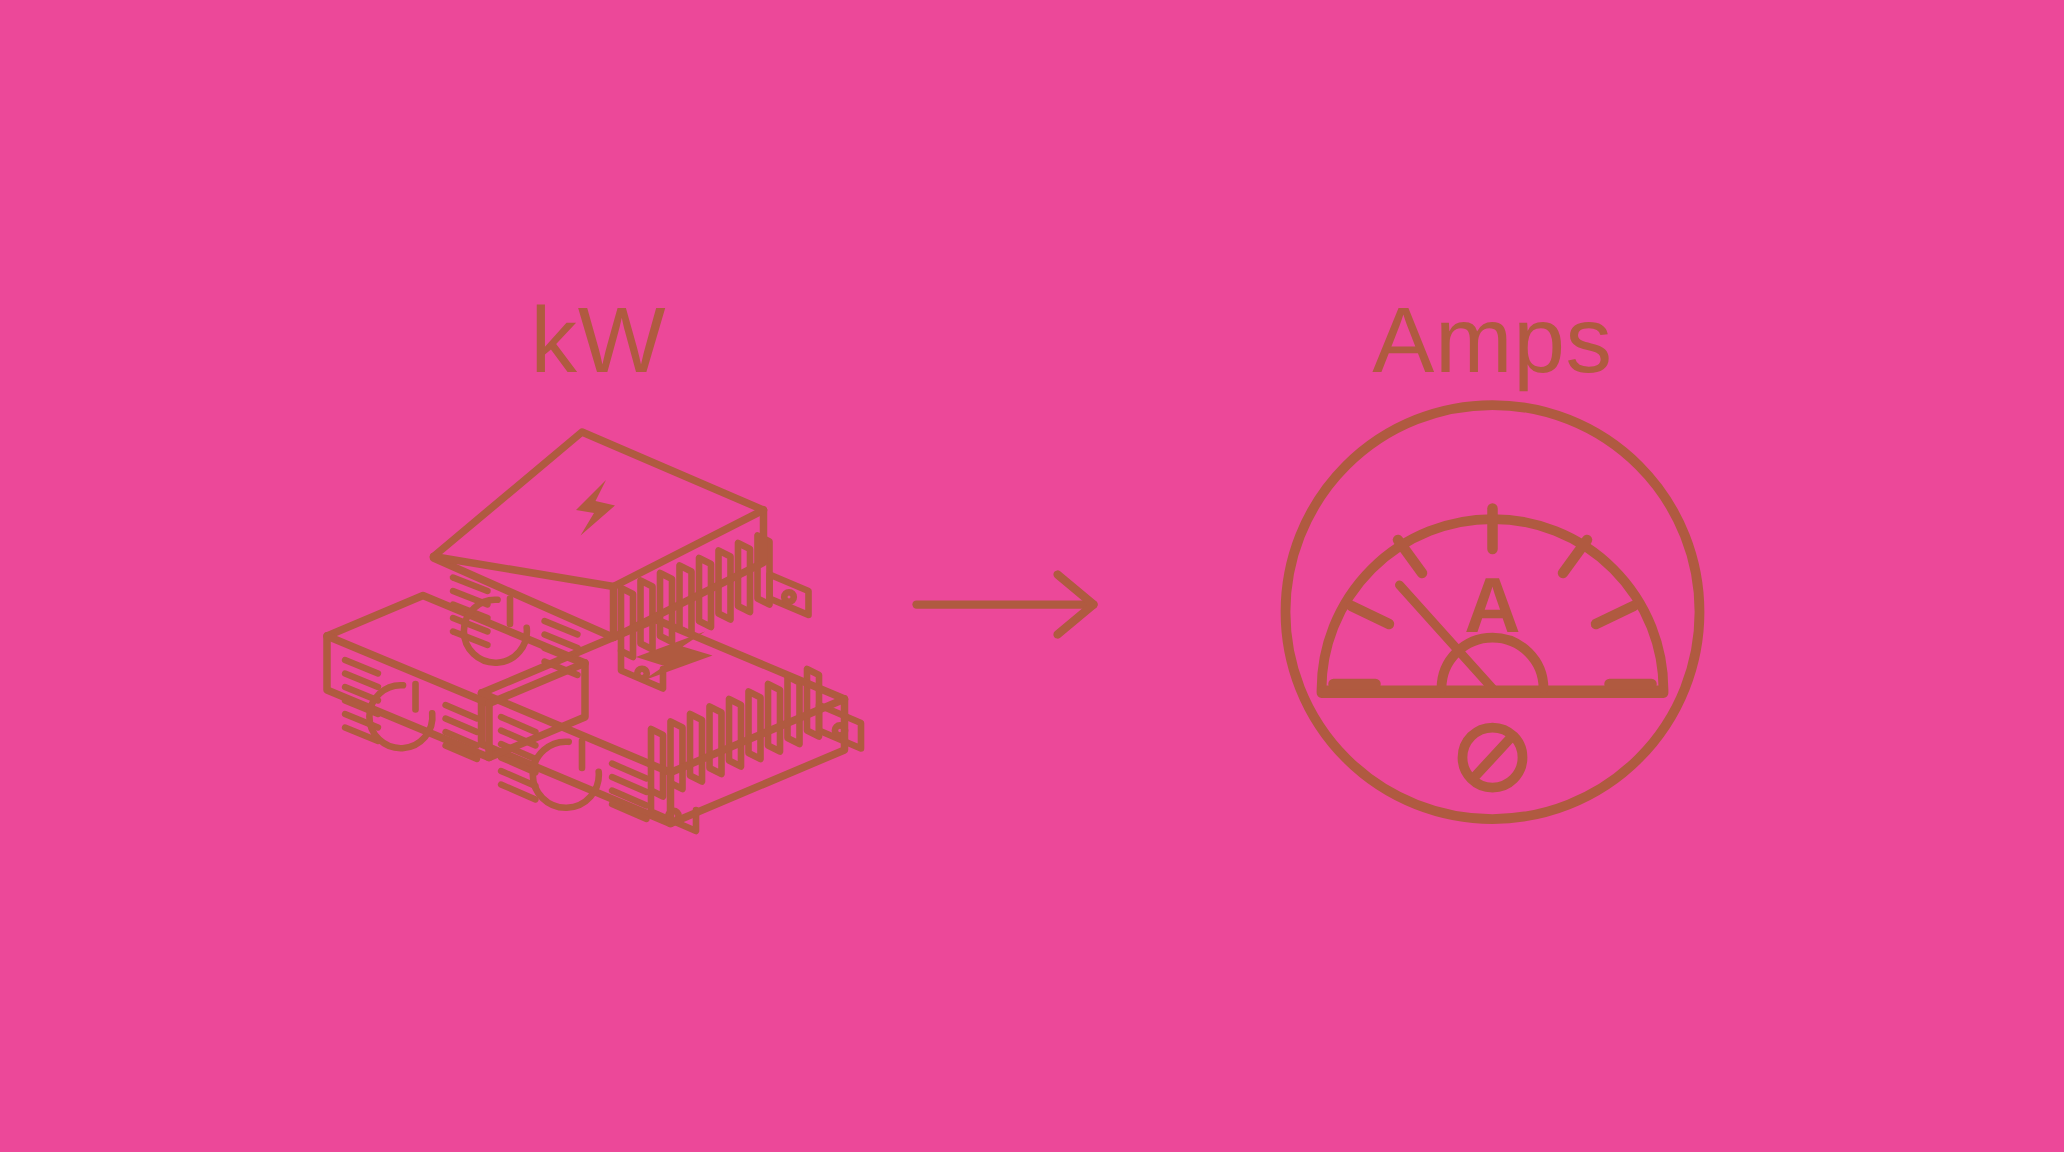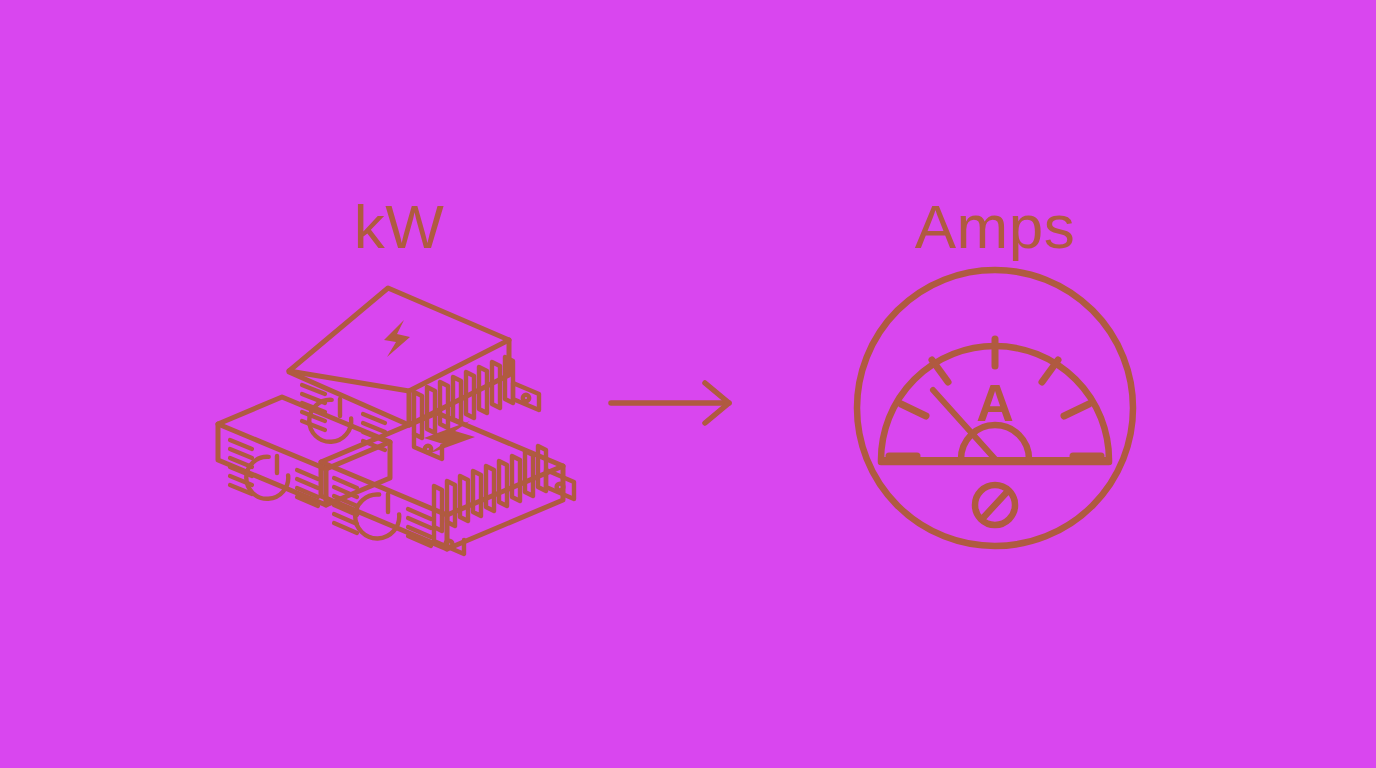--- a/index.html
+++ b/index.html
@@ -92,21 +92,21 @@
     font-family: "Liberation Sans", sans-serif;
     font-weight: 700;
     font-size: 52px;
     fill: #b05a40;
     text-anchor: middle;
   }
 </style>
 </head>
 <body style="background: rgb(255, 255, 255);">
 
-<div id="canvas" style="background: #d946ef;">
+<div id="canvas" style="background: #ec4899;">
 
   <svg id="scene" viewBox="0 0 1376 768" xmlns="http://www.w3.org/2000/svg">
 
     <text class="lbl" x="399" y="248" fill="#b05a40">kW</text>
 
     <g>
 
       <g>
 
         <g>

